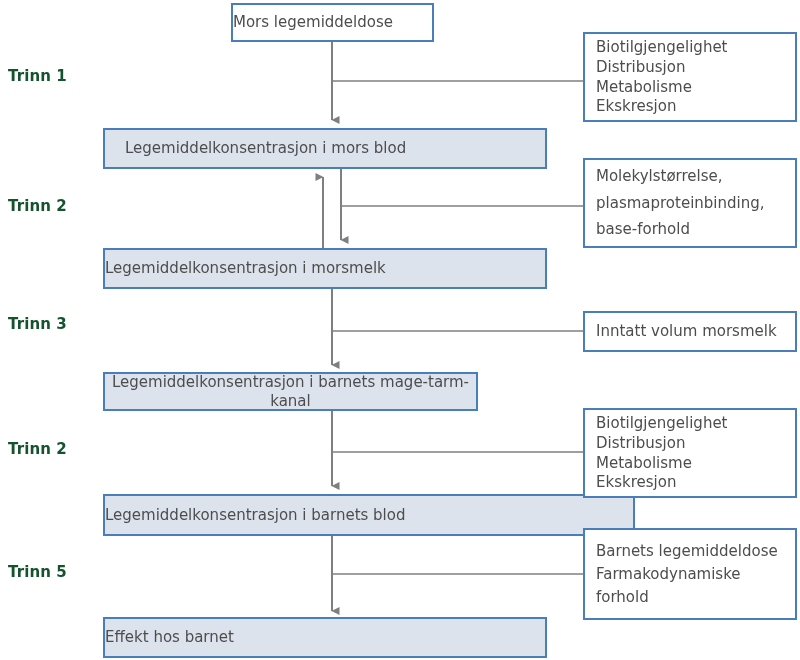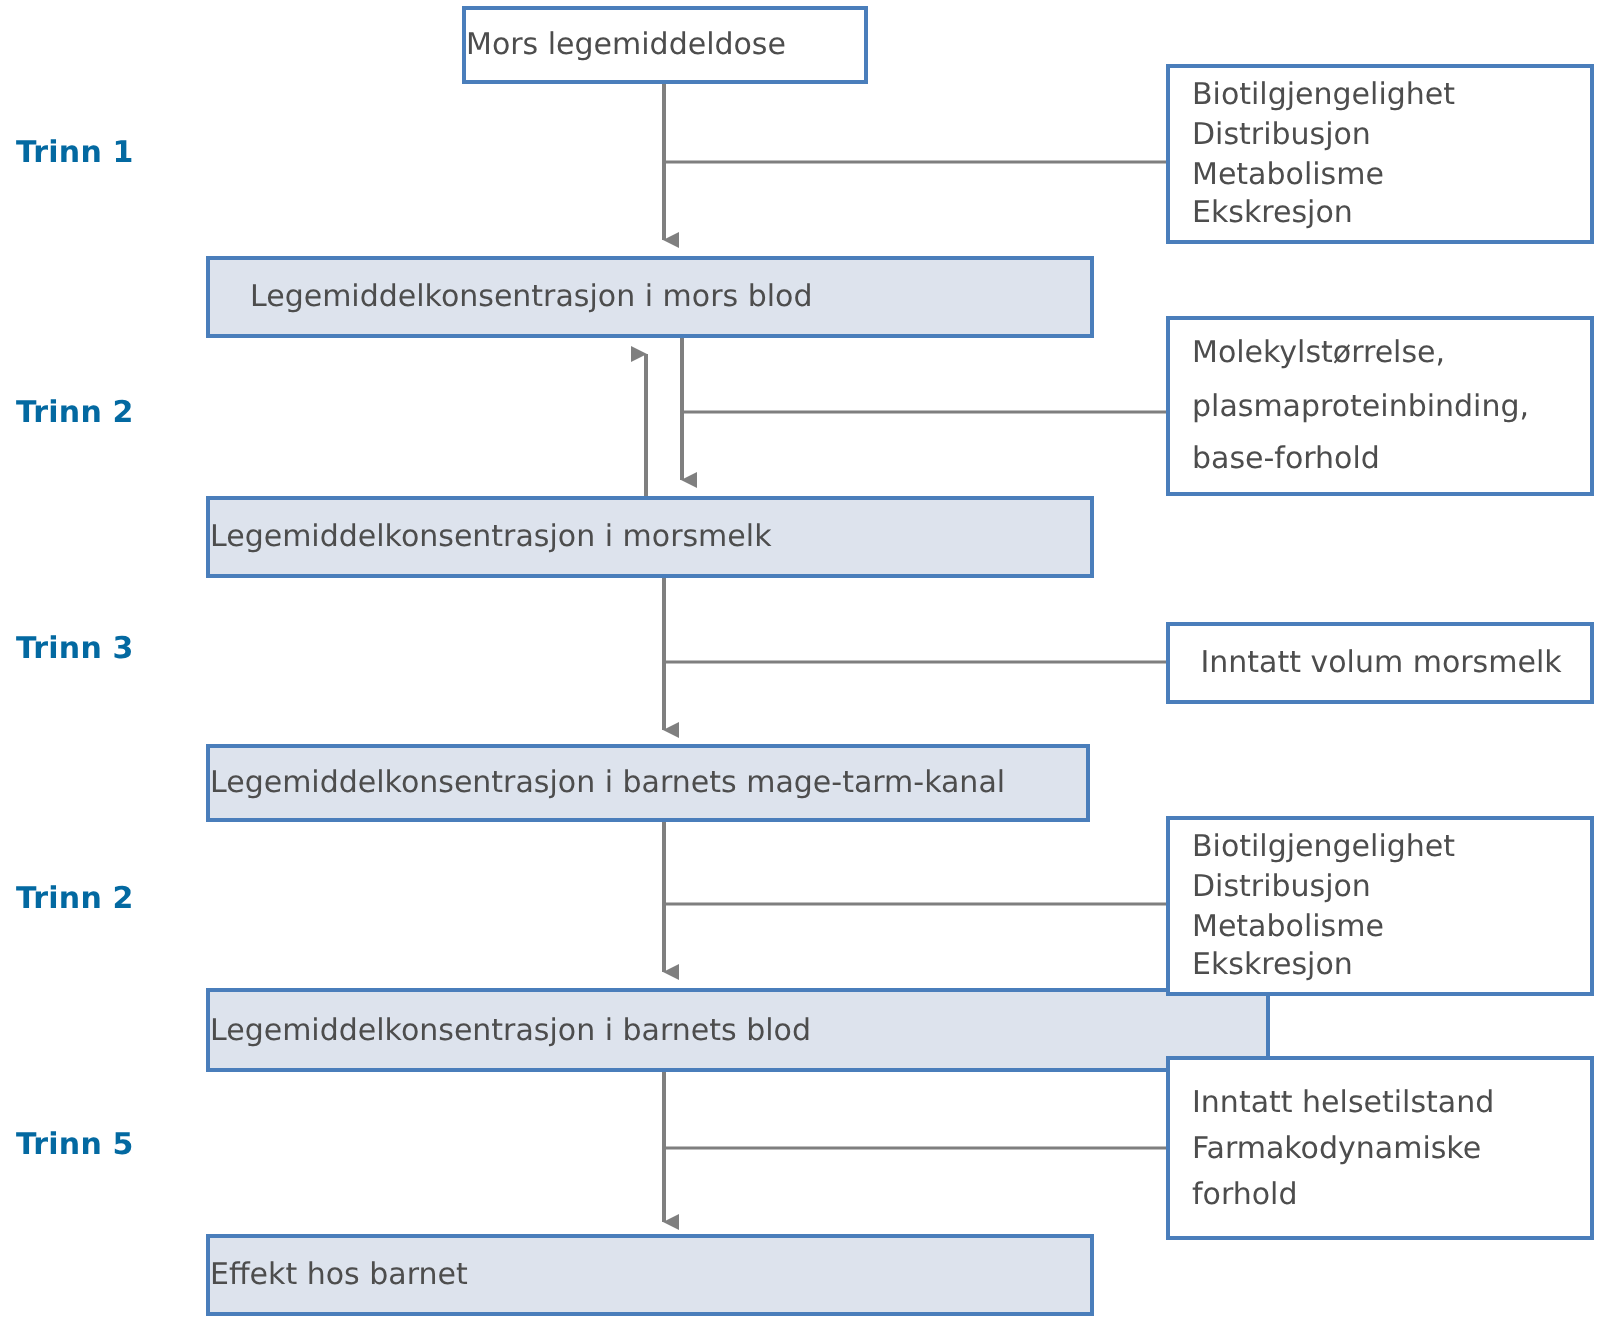--- a/index.html
+++ b/index.html
@@ -12,21 +12,21 @@
     width: 800px;
     height: 660px;
     background: #ffffff;
     font-family: "DejaVu Sans", "Liberation Sans", sans-serif;
     overflow: hidden;
   }
   .step-label {
     position: absolute;
     font-size: 15px;
     font-weight: bold;
-    color: #0369a1;
+    color: #14532d;
     letter-spacing: 0.1px;
     white-space: nowrap;
   }
   .flow-box {
     position: absolute;
     box-sizing: border-box;
     border: 2px solid #4a7ebb;
     background: #dde3ed;
     display: flex;
     align-items: center;
@@ -105,21 +105,21 @@
   </div>
 
   <div class="flow-box" style="left:103px; top:128px; width:444px; height:41px;padding-left:20px;">
     <span>Legemiddelkonsentrasjon i mors blod</span>
   </div>
 
   <div class="flow-box" style="left:103px; top:248px; width:444px; height:41px;">
     <span>Legemiddelkonsentrasjon i morsmelk</span>
   </div>
 
-  <div class="flow-box" style="left:103px; top:372px; width:442px; height:39px;">
+  <div class="flow-box" style="left:103px; top:372px; width:375px; height:39px;">
     <span>Legemiddelkonsentrasjon i barnets mage-tarm-kanal</span>
   </div>
 
   <div class="flow-box" style="left:103px; top:494px; width:532px; height:42px;">
     <span>Legemiddelkonsentrasjon i barnets blod</span>
   </div>
 
   <div class="flow-box" style="left:103px; top:617px; width:444px; height:41px;">
     <span>Effekt hos barnet</span>
   </div>
@@ -130,30 +130,30 @@
     <span class="ln">Metabolisme</span>
     <span class="ln">Ekskresjon</span>
   </div>
 
   <div class="side-box" style="left:583px; top:158px; width:214px; height:90px;justify-content:space-between;">
     <span class="ln">Molekylstørrelse,</span>
     <span class="ln">plasmaproteinbinding,</span>
     <span class="ln">base-forhold</span>
   </div>
 
-  <div class="side-box" style="left:583px; top:311px; width:214px; height:41px;text-align:center;">
+  <div class="side-box" style="left:583px; top:311px; width:214px; height:41px;">
     <span class="ln">Inntatt volum morsmelk</span>
   </div>
 
   <div class="side-box" style="left:583px; top:408px; width:214px; height:90px;">
     <span class="ln">Biotilgjengelighet</span>
     <span class="ln">Distribusjon</span>
     <span class="ln">Metabolisme</span>
     <span class="ln">Ekskresjon</span>
   </div>
 
   <div class="side-box spaced" style="left:583px; top:528px; width:214px; height:92px;">
-    <span class="ln">Inntatt helsetilstand</span>
+    <span class="ln">Barnets legemiddeldose</span>
     <span class="ln">Farmakodynamiske</span>
     <span class="ln">forhold</span>
   </div>
 
 </div>
 
 </body></html>

